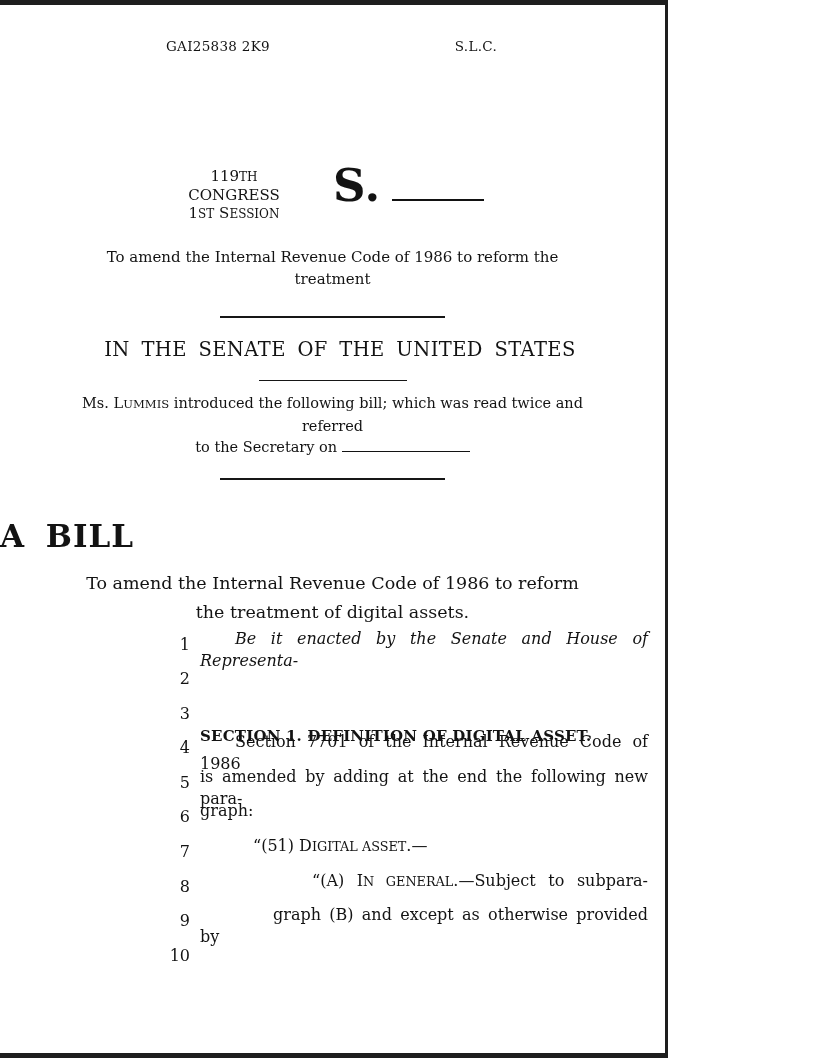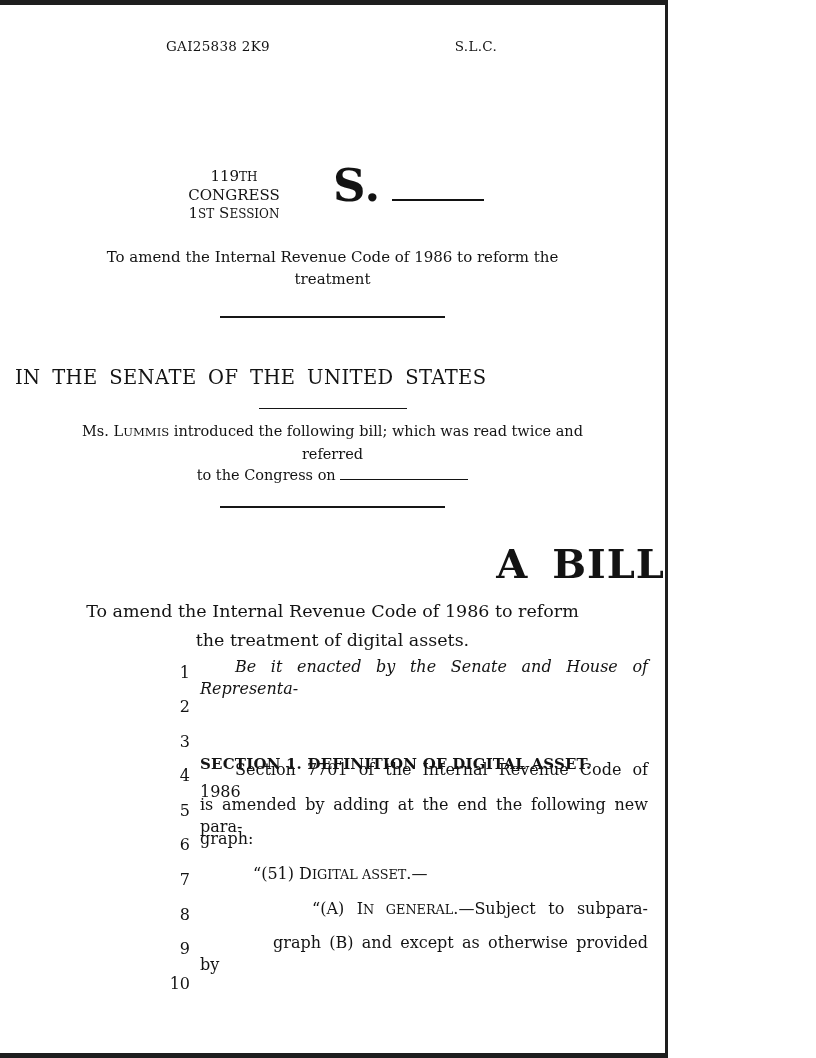--- a/index.html
+++ b/index.html
@@ -32,25 +32,25 @@
   
   .preamble { margin: 24px auto 0 auto; width: 470px; text-align: center; font-size: 15px; line-height: 21.5px; }
   
   .rule { border: 0; border-top: 2px solid #161616; margin: 0 auto; }
   .rule-wide { width: 225px; }
   .rule-short { width: 148px; border-top-width: 1.5px; }
   .rule-1 { margin-top: 26px; }
   .rule-2 { margin-top: 19px; }
   .rule-3 { margin-top: 19px; }
   
-  .chamber { margin-top: 48px; font-size: 19.5px; letter-spacing: 0.4px; word-spacing: 5px; padding-left: 15px; }
+  .chamber { margin-top: 20px; text-align: center; font-size: 19.5px; letter-spacing: 0.4px; word-spacing: 5px; padding-left: 15px; }
   
   .action-block { margin: 12px auto 0 auto; width: 520px; text-align: center; font-size: 14.5px; line-height: 21.5px; }
   
-  .bill-heading { margin-top: 39px; text-align: right; font-size: 40px; font-weight: 700; letter-spacing: 1px; word-spacing: 9px; line-height: 34px; }
+  .bill-heading { margin-top: 39px; text-align: left; font-size: 31px; font-weight: 700; letter-spacing: 1px; word-spacing: 9px; line-height: 34px; }
   
   .subject { margin: 16px auto 0 auto; width: 500px; text-align: center; font-size: 17.5px; line-height: 29px; }
   
   .bill-body { margin-top: 1px; }
   .line { display: flex; height: 34.6px; }
   .num {
     display: inline-block; width: 24px; margin-left: 166px;
     text-align: right; font-size: 16px; line-height: 34.6px; flex: none;
   }
   .line-text {
@@ -93,21 +93,21 @@
     </div>
 
   <div class="rule rule-wide rule-1"></div>
 
   <div class="chamber">IN THE SENATE OF THE UNITED STATES</div>
 
   <div class="rule rule-short rule-2"></div>
 
   <div class="action-block">
       <div><span>Ms. L</span><span class="seg-sc">UMMIS</span><span> introduced the following bill; which was read twice and referred</span></div>
-      <div><span>to the Congress on </span><span class="seg-blank" style="width: 128px;"></span></div>
+      <div><span>to the Secretary on </span><span class="seg-blank" style="width: 128px;"></span></div>
     </div>
 
   <div class="rule rule-wide rule-3"></div>
 
   <div class="bill-heading">A BILL</div>
 
   <div class="subject">
       <div>To amend the Internal Revenue Code of 1986 to reform</div>
       <div>the treatment of digital assets.</div>
     </div>

